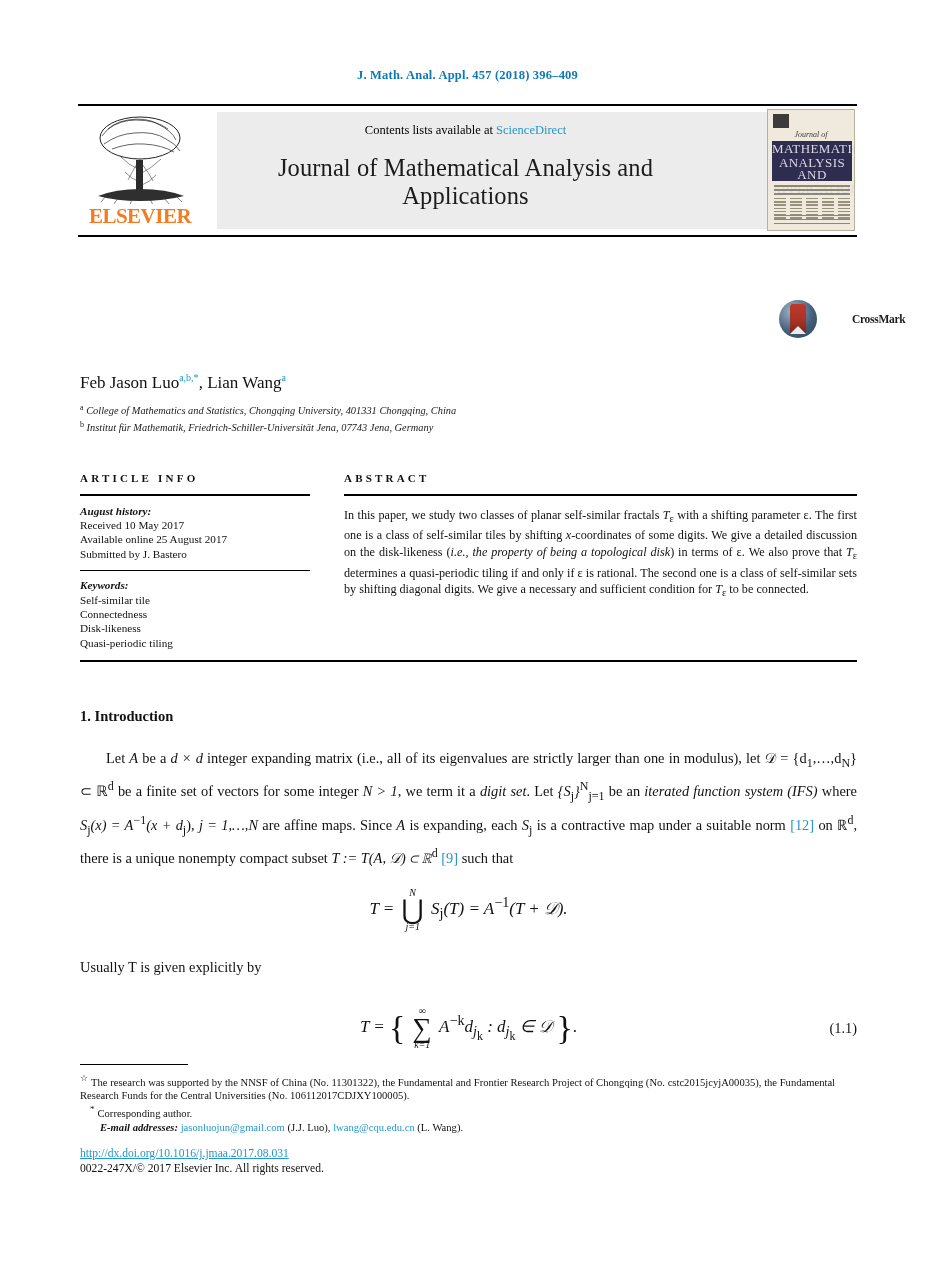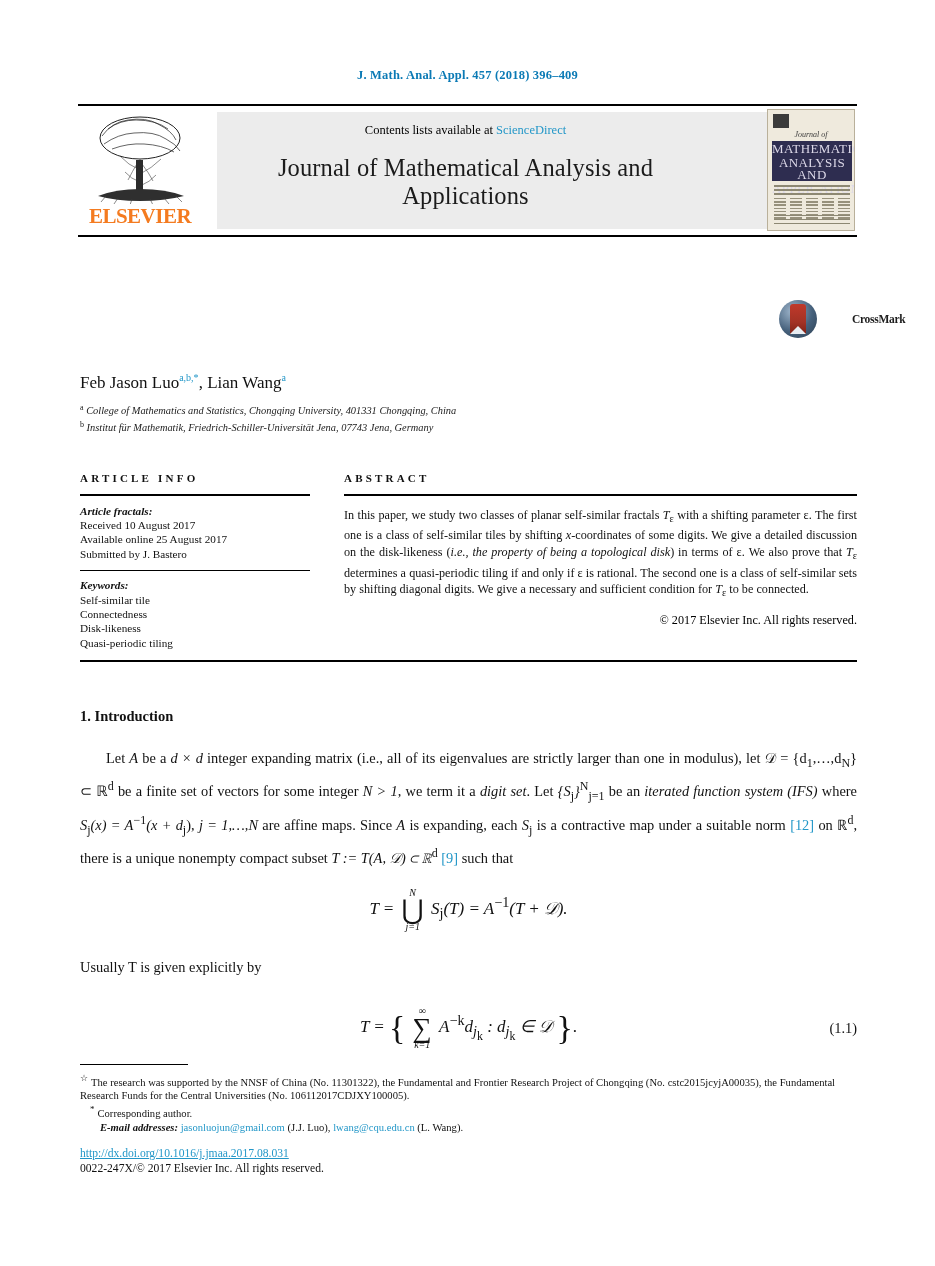--- a/index.html
+++ b/index.html
@@ -558,42 +558,41 @@
     <div>
       <sup>b</sup>
       <span>Institut für Mathematik, Friedrich-Schiller-Universität Jena, 07743 Jena, Germany</span>
     </div>
   </div>
 
   <div class="infocol">
     <div class="sechead">ARTICLE INFO</div>
     <div class="hr-thick"></div>
     <div class="infobody">
-      <div class="lead">Article fractals:</div>
-      <div>Received 10 August 2017</div>
+      <div class="lead">August history:</div>
+      <div>Received 10 May 2017</div>
       <div>Available online 25 August 2017</div>
       <div>Submitted by J. Bastero</div>
     </div>
     <div class="hr-thin"></div>
     <div class="infobody" style="margin-top:0">
       <div class="lead">Keywords:</div>
       <div>Self-similar tile</div>
       <div>Connectedness</div>
       <div>Disk-likeness</div>
       <div>Quasi-periodic tiling</div>
     </div>
   </div>
 
   <div class="abscol">
     <div class="sechead">ABSTRACT</div>
     <div class="hr-thick"></div>
     <div class="abstext">
       <span>In this paper, we study two classes of planar self-similar fractals </span><i class="mi">T</i><sub>ε</sub><span> with a shifting parameter ε. The first one is a class of self-similar tiles by shifting </span><i class="mi">x</i><span>-coordinates of some digits. We give a detailed discussion on the disk-likeness (</span><i>i.e., the property of being a topological disk</i><span>) in terms of ε. We also prove that </span><i class="mi">T</i><sub>ε</sub><span> determines a quasi-periodic tiling if and only if ε is rational. The second one is a class of self-similar sets by shifting diagonal digits. We give a necessary and sufficient condition for </span><i class="mi">T</i><sub>ε</sub><span> to be connected.</span>
     </div>
-    <div class="copyline">© 2017 Elsevier Inc. All rights reserved.</div>
   </div>
 
   <div class="abs-rule-bottom"></div>
 
   <div class="bodysec">
     <div class="h1">1. Introduction</div>
 
     <div class="para">
       <span>Let </span><i class="mi">A</i><span> be a </span><i class="mi">d × d</i><span> integer expanding matrix (i.e., all of its eigenvalues are strictly larger than one in modulus), let </span><span>𝒟 = {d</span><sub>1</sub><span>,…,d</span><sub>N</sub><span>} ⊂ ℝ</span><sup>d</sup><span> be a finite set of vectors for some integer </span><i class="mi">N &gt; 1</i><span>, we term it a </span><i>digit set</i><span>. Let </span><i class="mi">{S</i><sub>j</sub><i class="mi">}</i><sup>N</sup><sub>j=1</sub><span> be an </span><i>iterated function system (IFS)</i><span> where </span><i class="mi">S</i><sub>j</sub><i class="mi">(x) = A</i><sup>−1</sup><i class="mi">(x + d</i><sub>j</sub><span>), </span><i class="mi">j = 1,…,N</i><span> are affine maps. Since </span><i class="mi">A</i><span> is expanding, each </span><i class="mi">S</i><sub>j</sub><span> is a contractive map under a suitable norm </span><span class="ref">[12]</span><span> on ℝ</span><sup>d</sup><span>, there is a unique nonempty compact subset </span><i class="mi">T := T(A, 𝒟) ⊂ ℝ</i><sup>d</sup> <span class="ref">[9]</span><span> such that</span>
     </div>

